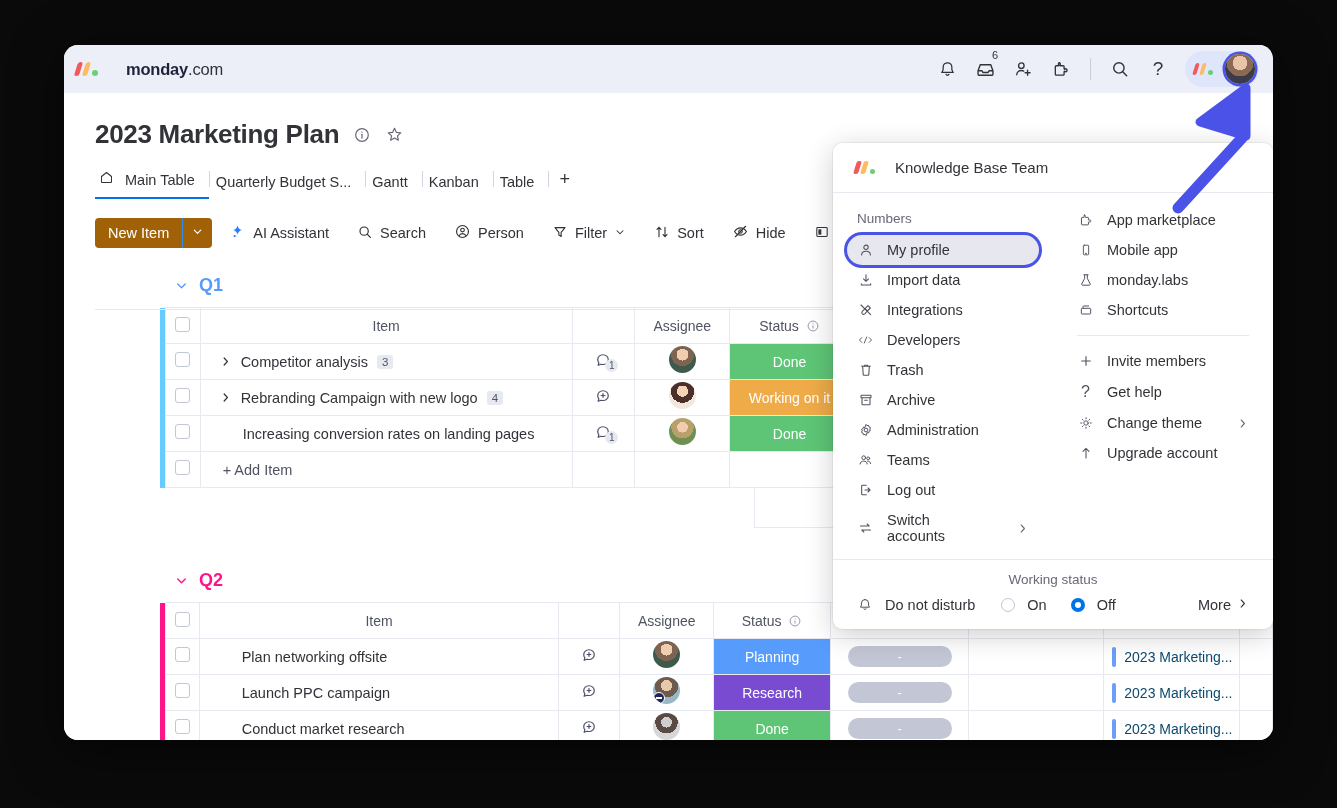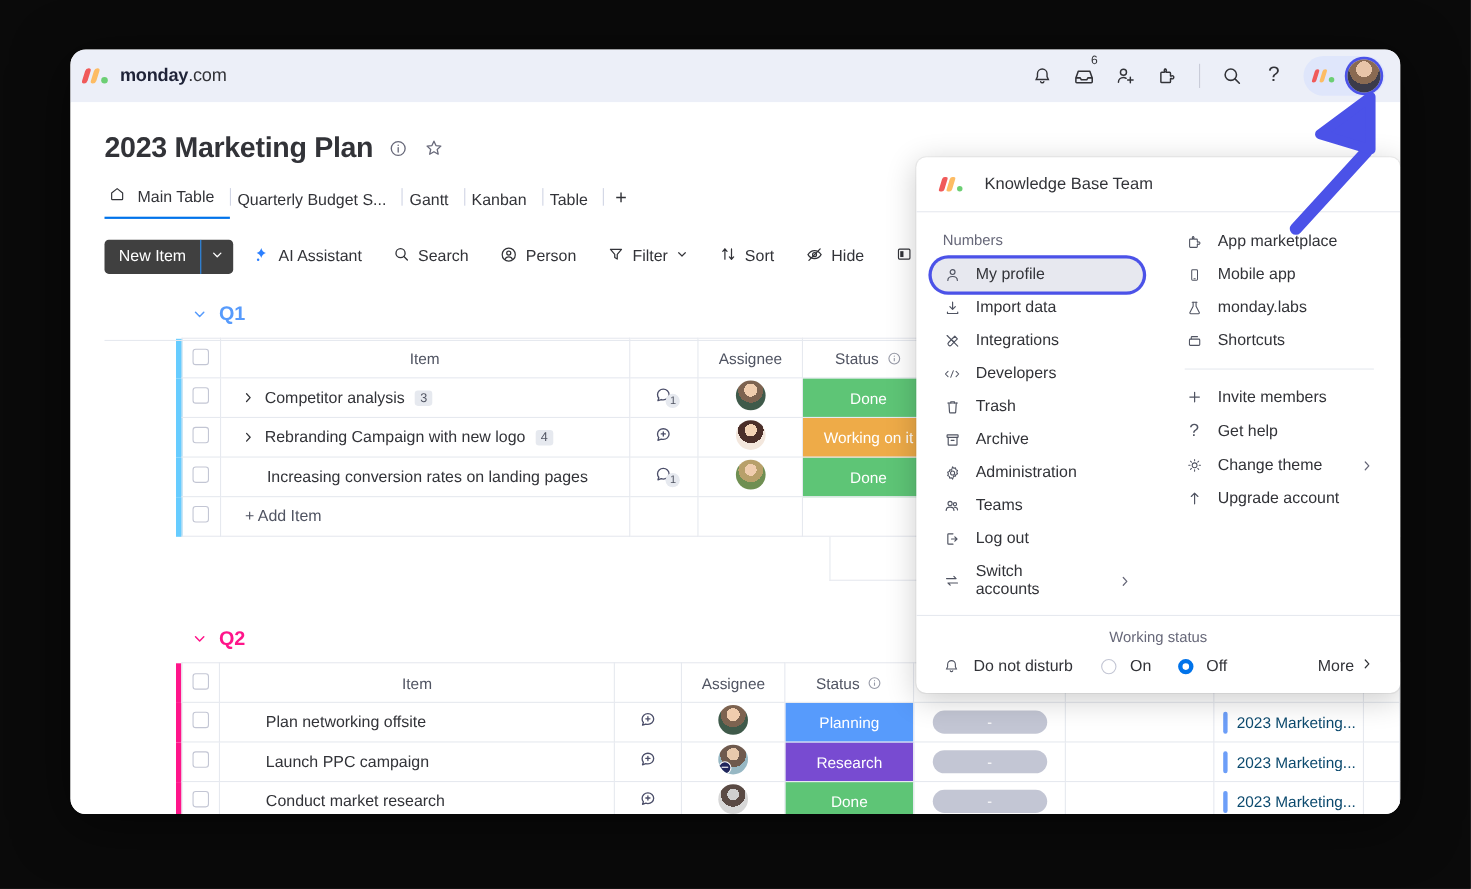--- a/index.html
+++ b/index.html
@@ -23,21 +23,21 @@
 
   
   .topbar {
     position: relative;
     height: 48px;
     background: #eceff8;
     display: flex;
     align-items: center;
     padding: 0 14px 0 12px;
   }
-  .brand { display: flex; align-items: center; gap: 9px; }
+  .brand { display: flex; align-items: center; gap: 26px; }
   .logo-mark { width: 24px; height: 16px; position: relative; }
   .logo-mark i { position: absolute; top: 1px; width: 5px; height: 14px; border-radius: 3px; transform: skewX(-17deg); display:block; }
   .logo-mark i.a { left: 0px;  background: #f05a5a; }
   .logo-mark i.b { left: 8px;  background: #fdbc64; }
   .logo-mark i.c { left: 16px; width: 6px; height: 6px; top: 9px; border-radius: 50%; background: #6ccf74; transform:none; }
   .brand-text { font-size: 16.5px; color: #1f2338; letter-spacing: -0.2px; }
   .brand-text b { font-weight: 700; }
   .brand-text span { font-weight: 400; color: #323338; }
 
   .top-actions { margin-left: auto; display: flex; align-items: center; gap: 4px; }
@@ -87,21 +87,21 @@
     cursor: pointer; white-space: nowrap;
   }
   .tab.active { color: #323338; border-bottom: 2.5px solid #0073ea; padding-left: 4px; }
   .tab-sep { width: 1px; height: 16px; background: #d0d4e4; margin: 0 0 12px 0; }
   .tab-plus { font-size: 18px; color: #323338; padding: 0 10px 9px 10px; cursor: pointer; }
   .tabs-rule { position: absolute; left: 31px; right: 0; top: 216px; height: 1px; background: #e6e9ef; }
 
   .toolbar { display: flex; align-items: center; gap: 0; margin: 18px 0 0 31px; height: 32px; }
   .new-item {
     display: flex; align-items: stretch; border-radius: 4px; overflow: hidden;
-    background: #404040; color: #fff; font-size: 14.5px; cursor: pointer;
+    background: #a16207; color: #fff; font-size: 14.5px; cursor: pointer;
   }
   .new-item .lbl { padding: 7px 13px; }
   .new-item .car { padding: 7px 8px; border-left: 1px solid #2d8ef0; display:flex; align-items:center; }
   .tb-btn {
     display: flex; align-items: center; gap: 7px;
     font-size: 14.5px; color: #323338; padding: 6px 11px; margin-left: 6px;
     border-radius: 4px; cursor: pointer; white-space: nowrap;
   }
   .tb-btn svg { flex: none; }
 

